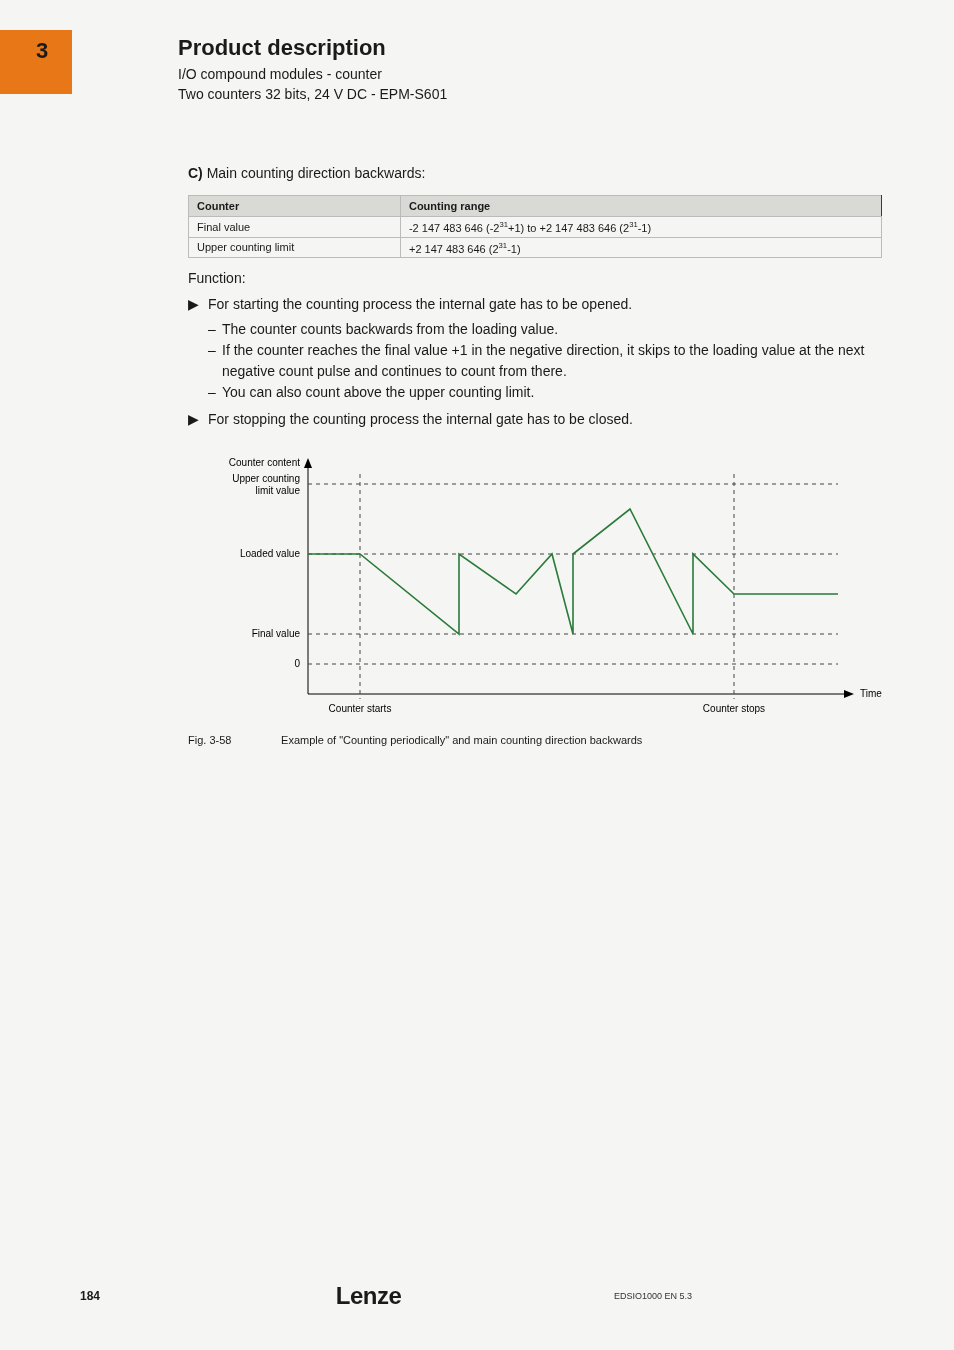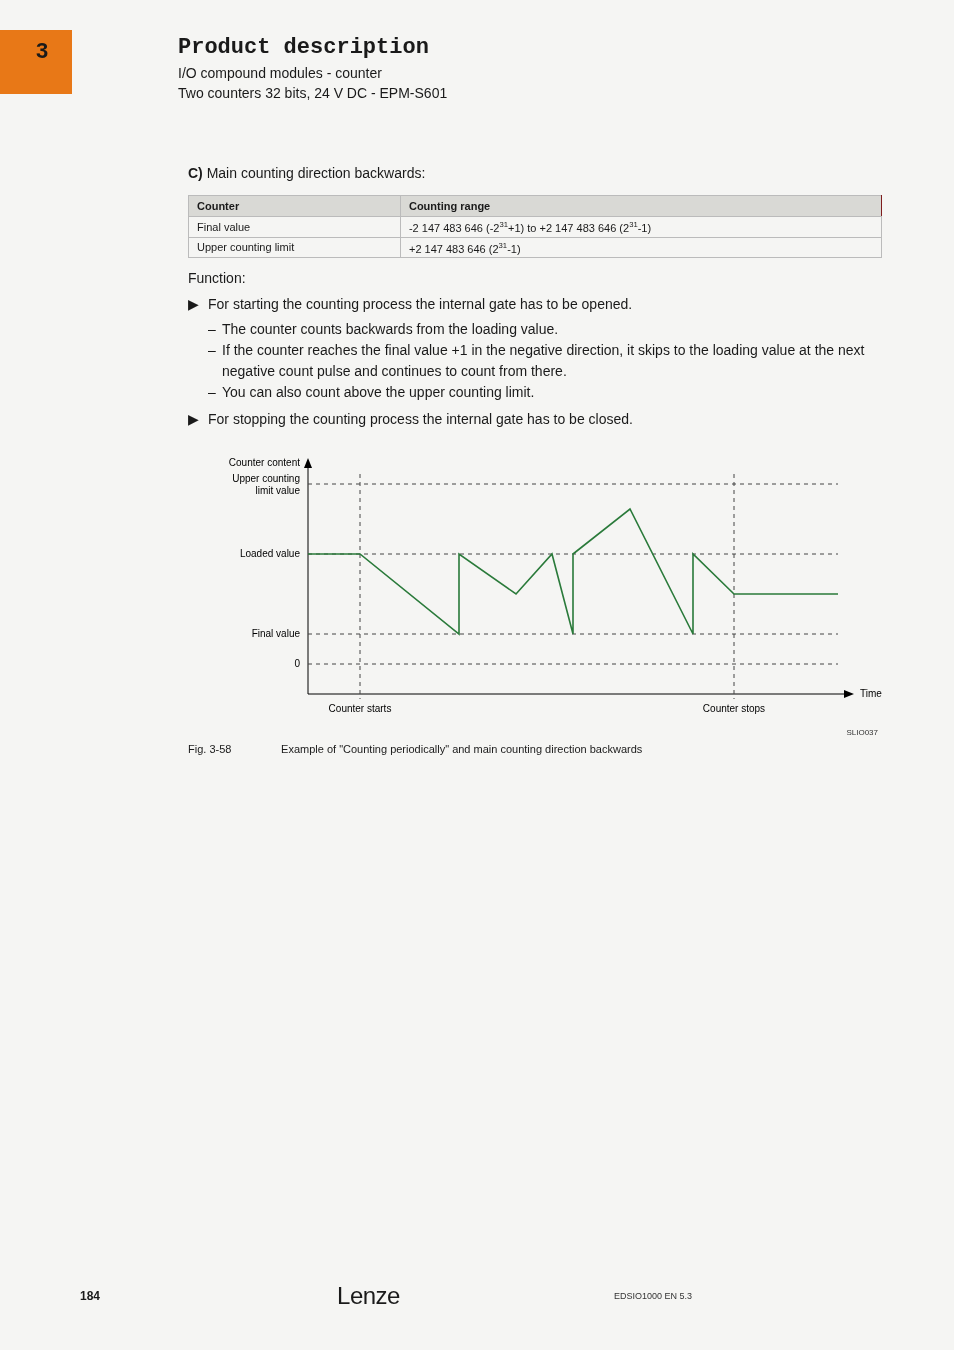--- a/index.html
+++ b/index.html
@@ -29,21 +29,20 @@
     left: 36px;
     top: 38px;
     font-size: 22px;
     font-weight: bold;
     color: #1a1a1a;
   }
   .h-title {
     font-size: 22px;
     font-weight: bold;
     margin-bottom: 4px;
-    font-family: Liberation Mono, monospace;
   }
   .h-sub {
     font-size: 14px;
     line-height: 1.4;
   }
   .content {
     position: absolute;
     left: 188px;
     top: 165px;
     width: 694px;
@@ -125,21 +124,21 @@
     align-items: center;
     justify-content: space-between;
     padding: 0 80px 0 80px;
   }
   .page-num {
     font-size: 12px;
     font-weight: bold;
   }
   .brand {
     font-size: 24px;
-    font-weight: 400;
+    font-weight: 700;
     letter-spacing: -0.5px;
     margin-left: 23px;
   }
   .doc-code {
     font-size: 9px;
     color: #333;
   }
   sup { font-size: 0.7em; vertical-align: super; }
 </style>
 </head>
@@ -241,21 +240,20 @@
       <text x="112" y="38" font-size="10" text-anchor="end">Upper counting</text>
       <text x="112" y="50" font-size="10" text-anchor="end">limit value</text>
       <text x="112" y="113" font-size="10" text-anchor="end">Loaded value</text>
       <text x="112" y="193" font-size="10" text-anchor="end">Final value</text>
       <text x="112" y="223" font-size="10" text-anchor="end">0</text>
 
       <text x="172" y="268" font-size="10" text-anchor="middle">Counter starts</text>
       <text x="546" y="268" font-size="10" text-anchor="middle">Counter stops</text>
       <text x="672" y="253" font-size="10" text-anchor="start">Time</text>
     </svg>
-    <div class="sliocode">SLIO037</div>
     <div class="fig-caption">
       <span class="fignum">Fig. 3-58</span>
       <span>Example of "Counting periodically" and main counting direction backwards</span>
     </div>
   </div>
 
 </div>
 
 <div class="footer">
   <div class="page-num">184</div>

